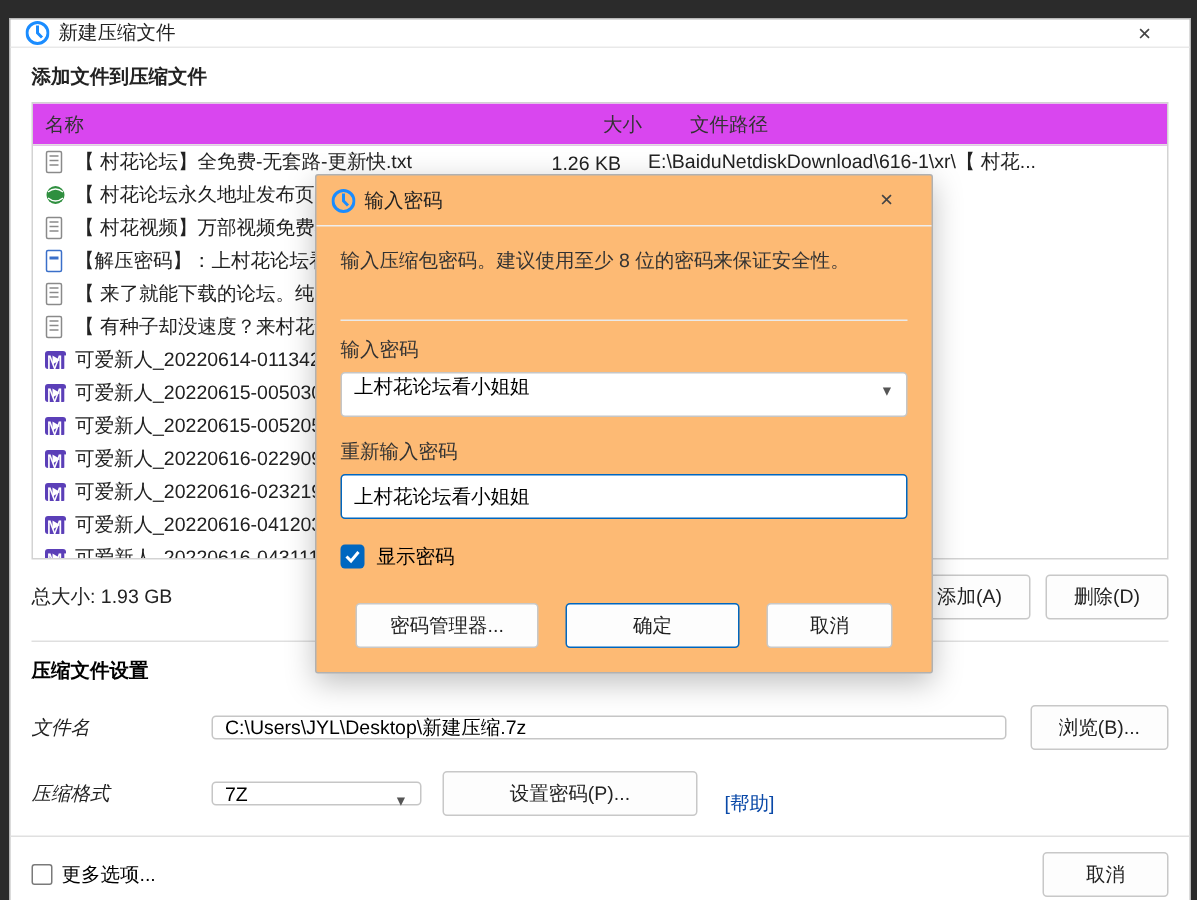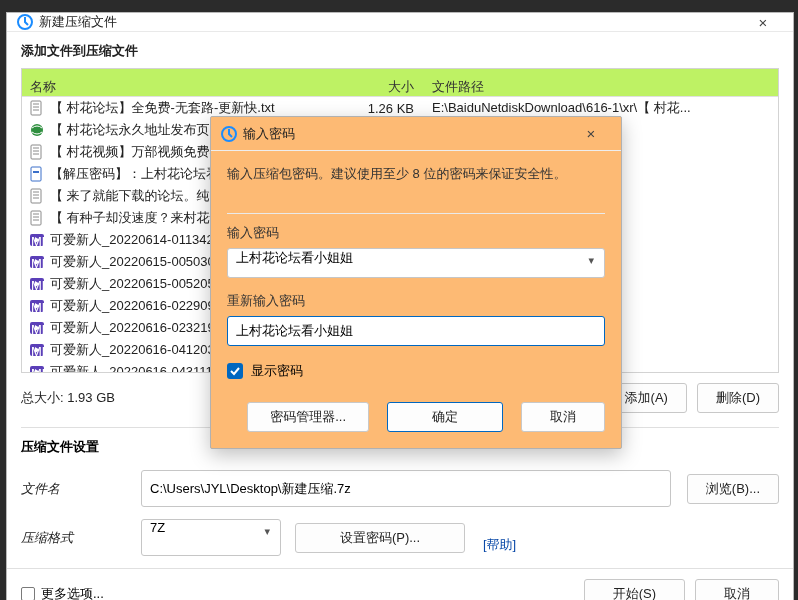--- a/index.html
+++ b/index.html
@@ -5,58 +5,58 @@
 * { box-sizing: border-box; margin: 0; padding: 0; font-family: "Segoe UI", "Microsoft YaHei", sans-serif; font-size: 13px; }
 body { background: #2b2b2b; width: 798px; height: 600px; overflow: hidden; position: relative; }
 .window { position: absolute; left: 6px; top: 12px; width: 788px; height: 596px; background: #fff; border: 1px solid #b8b8b8; display: flex; flex-direction: column; }
 .titlebar { height: 32px; display: flex; align-items: center; padding: 0 10px; border-bottom: 1px solid #e9e9e9; }
 .titlebar .app-icon { width: 16px; height: 16px; margin-right: 6px; }
 .titlebar .title { flex: 1; color: #222; }
 .titlebar .close { width: 40px; text-align: center; color: #444; font-size: 15px; cursor: pointer; }
 .body { padding: 10px 14px 0 14px; flex: 1; display: flex; flex-direction: column; position: relative; }
 .section-title { font-weight: 600; color: #222; margin-bottom: 8px; }
 .file-table { border: 1px solid #d3d3d3; height: 305px; overflow: hidden; }
-.thead { display: flex; border-bottom: 1px solid #e0e0e0; height: 28px; align-items: flex-end; color: #333; background: #bef264; }
+.thead { display: flex; border-bottom: 1px solid #e0e0e0; height: 28px; align-items: center; color: #333; background: #d946ef; gap: 14px; }
 .th-name { width: 310px; padding-left: 8px; }
 .th-size { width: 90px; text-align: right; padding-right: 8px; }
 .th-path { flex: 1; padding-left: 10px; }
 .trow { display: flex; height: 22px; align-items: center; color: #222; }
 .trow .icon { width: 18px; height: 18px; margin-left: 6px; margin-right: 4px; display: flex; align-items: center; justify-content: center; }
 .trow .nm { width: 282px; white-space: nowrap; overflow: hidden; text-overflow: clip; }
 .trow .sz { width: 90px; text-align: right; padding-right: 8px; }
 .trow .pth { flex: 1; padding-left: 10px; white-space: nowrap; overflow: hidden; }
 .total-row { display: flex; align-items: center; margin-top: 10px; }
 .total-row .lbl { flex: 1; color: #222; }
 .btn { background: #fdfdfd; border: 1px solid #c8c8c8; border-radius: 3px; padding: 5px 18px; color: #222; cursor: pointer; }
 .btn + .btn { margin-left: 10px; }
 .sep { border: none; border-top: 1px solid #dfdfdf; margin: 14px 0 10px 0; }
 .settings-title { font-weight: 600; margin-bottom: 14px; }
 .form-row { display: flex; align-items: center; margin-bottom: 12px; }
 .form-row .fl { width: 120px; color: #222; font-style: italic; }
-.input-like { border: 1px solid #c6c6c6; border-radius: 3px; height: 37px; padding: 0 8px; background: #fff; }
+.input-like { border: 1px solid #c6c6c6; border-radius: 3px; height: 16px; padding: 0 8px; background: #fff; }
 .combo { position: relative; }
 .combo:after { content: "▾"; position: absolute; right: 10px; top: 5px; color: #555; font-size: 11px; }
 .input-filename { width: 530px; }
 .combo-format { width: 140px; margin-right: 14px; }
 .btn-pw { width: 170px; }
 .link-help { color: #0a49a8; text-decoration: none; margin-left: 18px; margin-top: 15px; }
 .footer { border-top: 1px solid #e0e0e0; padding: 10px 14px; display: flex; align-items: center; }
 .footer .spacer { flex: 1; }
 .square-chk { width: 14px; height: 14px; border: 1px solid #7a7a7a; border-radius: 2px; display: inline-block; }
 
 .modal { position: absolute; left: 210px; top: 116px; width: 412px; background: #fdba74; border: 1px solid #b1b1b1; box-shadow: 0 6px 20px rgba(0,0,0,0.25); border-radius: 2px; display: flex; flex-direction: column; }
 .modal .titlebar { height: 34px; border-bottom: 1px solid #eee; }
 .modal .mbody { padding: 14px 16px 10px 16px; }
 .mlabel { color: #333; margin-bottom: 6px; margin-top: 6px; }
 .minput { width: 100%; height: 30px; }
 .minput-combo { width: 100%; }
 .check-row { display: flex; align-items: center; margin-top: 16px; }
 .check-filled { width: 16px; height: 16px; background: #0067c0; border-radius: 3px; display: inline-flex; align-items: center; justify-content: center; margin-right: 8px; }
 .check-filled svg { width: 10px; height: 10px; }
-.mfooter { padding: 12px 16px 16px 16px; display: flex; justify-content: flex-end; gap: 8px; }
+.mfooter { padding: 12px 16px 16px 16px; display: flex; justify-content: center; gap: 8px; }
 .btn-primary { border-color: #0067c0; color: #222; }
 svg { display: block; }
 </style>
 </head>
 <body>
 
 <div class="window">
   <div class="titlebar">
     <span class="app-icon">
       <svg viewBox="0 0 16 16">
@@ -263,21 +263,20 @@
       </div>
       <button class="btn btn-pw">设置密码(P)...</button>
       <a href="#" class="link-help">[帮助]</a>
     </div>
   </div>
 
   <div class="footer">
     <span class="square-chk"></span>
     <span style="margin-left:6px">更多选项...</span>
     <span class="spacer"></span>
-    <button class="btn" style="padding:5px 28px">开始(S)</button>
     <button class="btn" style="padding:5px 28px">取消</button>
   </div>
 </div>
 
 <div class="modal">
   <div class="titlebar">
     <span class="app-icon">
       <svg viewBox="0 0 16 16">
           <circle cx="8" cy="8" r="7" fill="none" stroke="#1a8cff" stroke-width="2"></circle>
           <path d="M8 3 L8 8 L11 11" stroke="#1a8cff" stroke-width="2" fill="none"></path>

